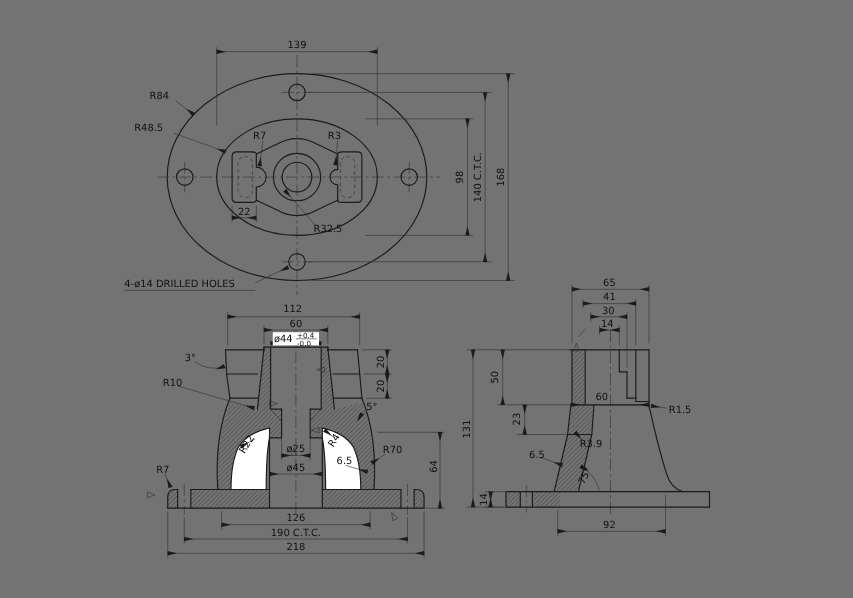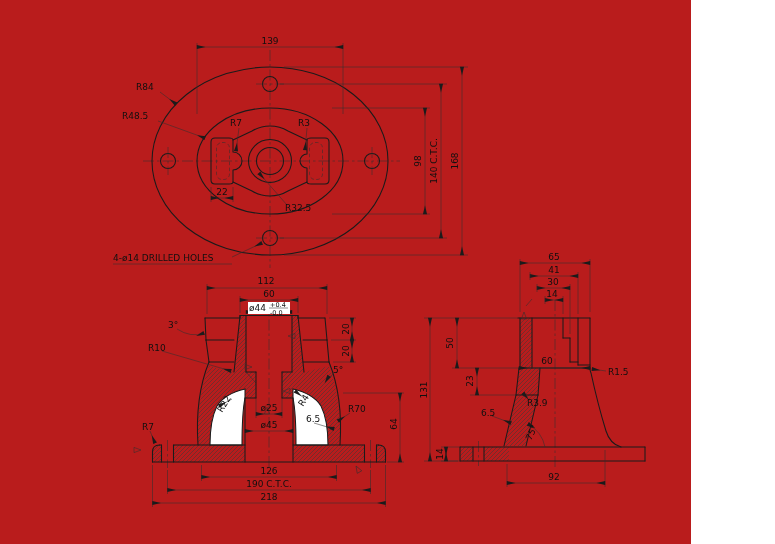--- a/index.html
+++ b/index.html
@@ -1,16 +1,16 @@
 <!DOCTYPE html>
 <html><head>
 <meta charset="utf-8">
 <style>
   html,body{margin:0;padding:0;background:#fff;}
-  .sheet{width:691px;height:544px;background:#b91c1c;position:relative;overflow:hidden;
+  .sheet{width:775px;height:544px;background:#737373;position:relative;overflow:hidden;
          font-family:"DejaVu Sans",sans-serif;}
   svg{display:block}
   .e{stroke:#1b1b1b;stroke-width:1.05;fill:none;stroke-linecap:round;stroke-linejoin:round}
   .t{stroke:#303030;stroke-width:.55;fill:none;stroke-linecap:butt}
   .c{stroke-dasharray:11 3 2.5 3}
   .d{stroke-dasharray:3.6 2.4}
   .h{fill:url(#hp);stroke:none}
   .w{fill:#fff;stroke:none}
   .ws{fill:#fff;stroke:#1b1b1b;stroke-width:1.05}
   text{font-family:"DejaVu Sans",sans-serif;font-size:9px;fill:#101010}

